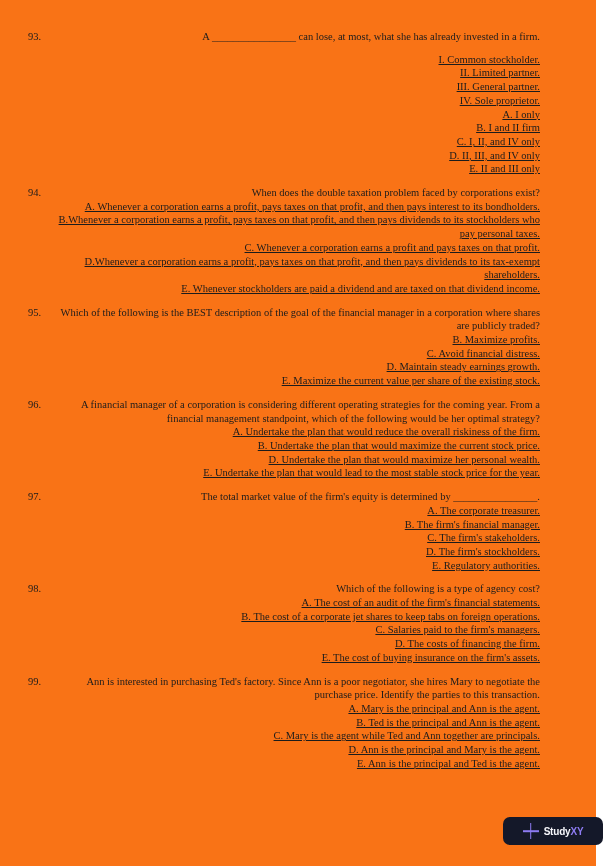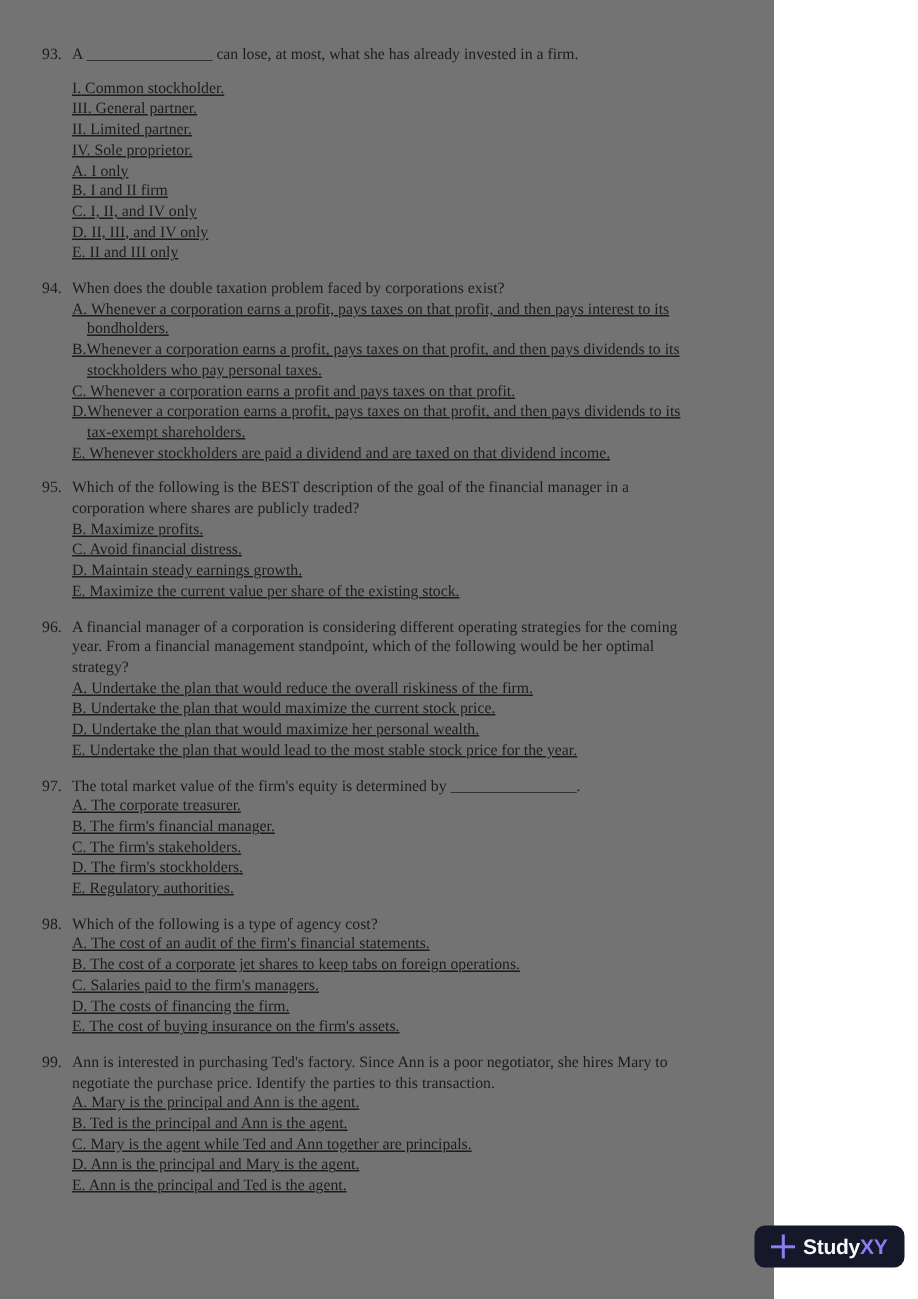--- a/index.html
+++ b/index.html
@@ -6,22 +6,23 @@
   html, body { background: #ffffff; }
   body {
     width: 612px; height: 866px;
     font-family: "Liberation Serif", "DejaVu Serif", serif;
     color: #1c1c1c;
     position: relative;
     overflow: hidden;
   }
   .page {
     position: relative;
-    width: 516px; height: 866px;
-    background: #737373;
+    width: 596px; height: 866px;
+    background: #f97316;
+    text-align: right;
   }
   .content {
     padding: 30px 56px 0 28px;
     font-size: 10.5px;
     line-height: 13.7px;
   }
   .question { margin-bottom: 10px; }
   .q-head { position: relative; padding-left: 20px; }
   .q-num { position: absolute; left: 0; top: 0; }
   .options { padding-left: 20px; }
@@ -52,42 +53,42 @@
   }
   .plus-icon::after {
     content: ""; position: absolute;
     top: 50%; left: 0; height: 1.6px; width: 100%;
     background: var(--logo-accent, #8d7bf2);
     transform: translateY(-50%);
   }
   .logo-text {
     font-family: "Liberation Sans", "DejaVu Sans", sans-serif;
     font-weight: 700;
-    font-size: 14px;
+    font-size: 10px;
     letter-spacing: -0.2px;
     white-space: nowrap;
   }
   .logo-study { color: var(--logo-text, #f7f7fb); }
   .logo-xy { color: var(--logo-accent, #8d7bf2); }
 </style>
 </head>
 <body>
 
 <div class="page">
 
   <div class="content">
     <div class="question gap-options">
       <div class="q-head">
         <span class="q-num">93.</span>
         <span class="q-text">A ________________ can lose, at most, what she has already invested in a firm.</span>
       </div>
       <div class="options">
           <div class="option">I. Common stockholder.</div>
+          <div class="option">II. Limited partner.</div>
           <div class="option">III. General partner.</div>
-          <div class="option">II. Limited partner.</div>
           <div class="option">IV. Sole proprietor.</div>
           <div class="option">A. I only</div>
           <div class="option">B. I and II firm</div>
           <div class="option">C. I, II, and IV only</div>
           <div class="option">D. II, III, and IV only</div>
           <div class="option">E. II and III only</div>
         </div>
     </div>
 
     <div class="question">

